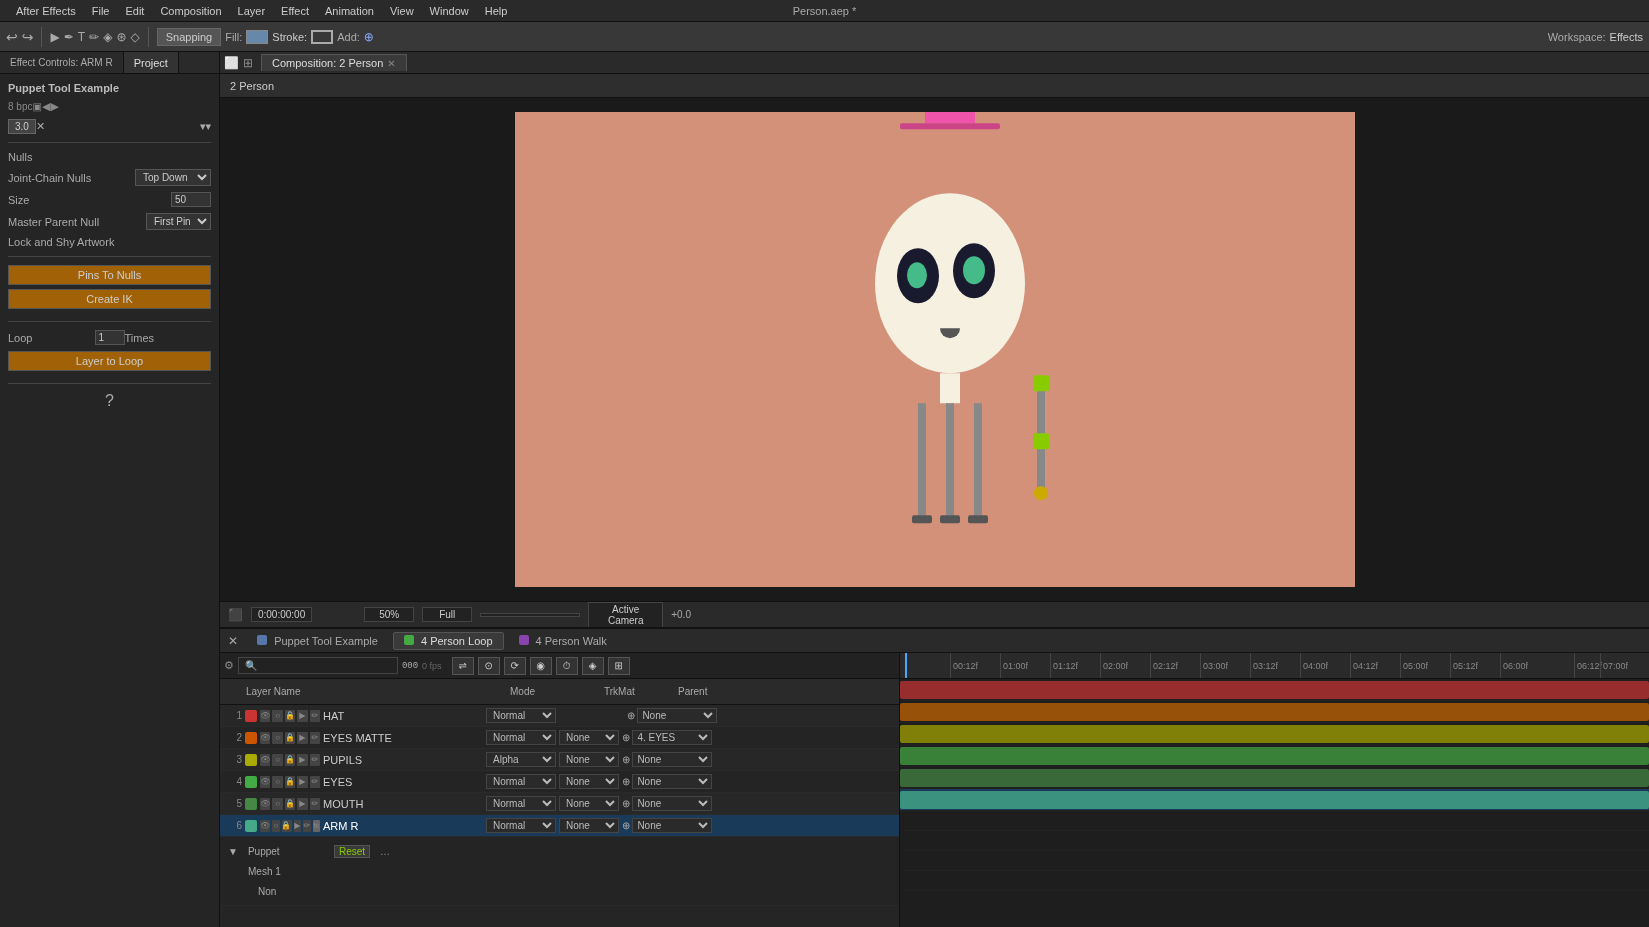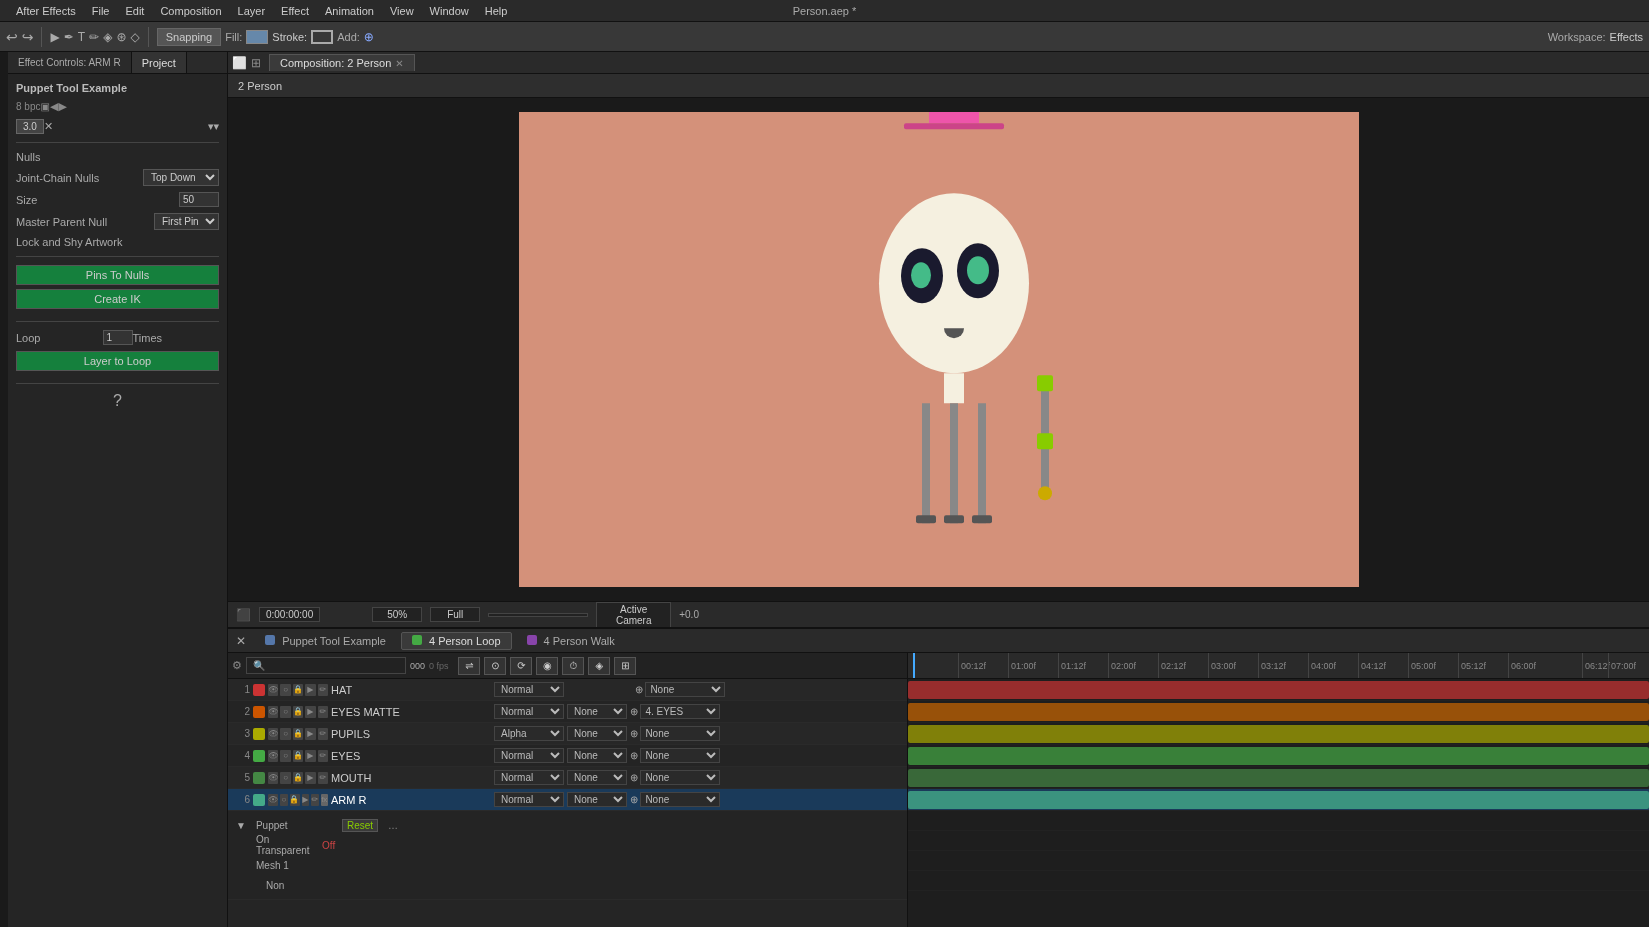--- a/index.html
+++ b/index.html
@@ -12,35 +12,35 @@
     
     #toolbar { background: #383838; height: 30px; display: flex; align-items: center; padding: 0 6px; border-bottom: 1px solid #111; gap: 4px; }
     .toolbar-separator { width: 1px; height: 20px; background: #555; margin: 0 4px; }
     .toolbar-label { color: #aaa; font-size: 11px; }
     .snapping-btn { background: #555; border: 1px solid #666; color: #ccc; padding: 2px 8px; font-size: 11px; cursor: pointer; }
     .fill-box { width: 22px; height: 14px; background: #6688aa; border: 1px solid #888; display: inline-block; }
     .stroke-label { color: #ccc; font-size: 11px; }
     .workspace-label { margin-left: auto; color: #aaa; font-size: 11px; }
 
     
-    #main { display: flex; height: calc(927px - 22px - 30px); padding-left: 8px; }
+    #main { display: flex; height: calc(927px - 22px - 30px); }
 
     
     #left-panel { width: 220px; background: #252525; border-right: 1px solid #111; display: flex; flex-direction: column; flex-shrink: 0; }
     #panel-tabs { display: flex; height: 22px; background: #2a2a2a; border-bottom: 1px solid #111; }
     .panel-tab { padding: 2px 10px; font-size: 11px; color: #aaa; cursor: pointer; border-right: 1px solid #111; display: flex; align-items: center; }
     .panel-tab.active { background: #333; color: #ddd; }
 
     #puppet-controls { padding: 8px; flex: 1; overflow-y: auto; }
     .control-section-title { color: #bbb; font-size: 11px; margin-bottom: 6px; font-weight: bold; }
     .control-row { display: flex; align-items: center; margin-bottom: 6px; }
     .control-label { color: #aaa; font-size: 11px; flex: 1; }
     .control-select { background: #333; border: 1px solid #555; color: #ccc; font-size: 10px; padding: 1px 3px; }
     .control-input { background: #333; border: 1px solid #555; color: #ccc; font-size: 10px; padding: 1px 3px; width: 40px; }
-    .control-btn { background: #15803d; border: 1px solid #555; color: #ccc; font-size: 11px; padding: 3px 8px; cursor: pointer; width: 100%; margin-bottom: 4px; text-align: center; }
+    .control-btn { background: #a16207; border: 1px solid #555; color: #ccc; font-size: 11px; padding: 3px 8px; cursor: pointer; width: 100%; margin-bottom: 4px; text-align: center; }
     .section-divider { height: 1px; background: #444; margin: 8px 0; }
     .small-label { color: #888; font-size: 10px; }
 
     
     #center { flex: 1; display: flex; flex-direction: column; background: #1a1a1a; }
 
     
     #comp-tabbar { background: #2a2a2a; height: 22px; display: flex; align-items: center; border-bottom: 1px solid #111; padding: 0 4px; }
     .comp-tab { background: #333; border: 1px solid #555; border-bottom: none; padding: 2px 10px; font-size: 11px; color: #ccc; cursor: pointer; margin-right: 2px; display: flex; align-items: center; gap: 4px; }
     .comp-tab.active { background: #3a3a3a; color: #ddd; }
@@ -353,34 +353,41 @@
         </div>
       </div>
 
       <div id="timeline-body">
 
         <div id="layer-panel">
 
           <div style="height:26px;background:#222;display:flex;align-items:center;padding:0 4px;gap:4px;border-bottom:1px solid #111;">
             <span style="color:#888;cursor:pointer;font-size:11px;">⚙</span>
             <input type="text" id="tl-search" placeholder="🔍" style="">
-            <span style="color:#aaa;font-size:9px;">000</span>
+            <span style="color:#aaa;font-size:9px;font-family:Liberation Mono, monospace;">000</span>
             <span style="color:#666;font-size:9px;">0 fps</span>
 
             <div class="tl-toolbar">
               <div class="tl-tool-btn">⇌</div>
               <div class="tl-tool-btn">⊙</div>
               <div class="tl-tool-btn">⟳</div>
               <div class="tl-tool-btn">◉</div>
               <div class="tl-tool-btn">⏱</div>
               <div class="tl-tool-btn">◈</div>
               <div class="tl-tool-btn">⊞</div>
             </div>
           </div>
 
+          <div id="layer-header">
+            <span style="width:18px;"></span>
+            <span class="lh-col lh-name">Layer Name</span>
+            <span class="lh-col" style="width:90px;margin-left:60px;">Mode</span>
+            <span class="lh-col" style="width:70px;">TrkMat</span>
+            <span class="lh-col" style="width:100px;">Parent</span>
+          </div>
 
           <div id="layer-list">
 
             <div class="layer-row">
               <span class="lr-num">1</span>
               <span class="lr-color" style="background:#cc3333;"></span>
               <div class="lr-icons">
                 <div class="lr-icon">👁</div>
                 <div class="lr-icon">○</div>
                 <div class="lr-icon">🔒</div>
@@ -491,24 +498,20 @@
                 <select class="lr-parent-select"><option>None</option></select>
               </div>
             </div>
 
             <div id="puppet-subsection">
               <div class="ps-row">
                 <span style="color:#aaa;font-size:10px;cursor:pointer;margin-right:4px;">▼</span>
                 <span class="ps-label" style="padding-left:0;">Puppet</span>
                 <button class="ps-btn">Reset</button>
                 <span style="color:#888;font-size:10px;margin-left:4px;">…</span>
-              </div>
-              <div class="ps-row">
-                <span class="ps-label">On Transparent</span>
-                <span class="ps-value ps-off">Off</span>
               </div>
               <div class="ps-row">
                 <span class="ps-label">Mesh 1</span>
               </div>
               <div class="ps-row">
                 <span class="ps-label" style="padding-left:30px;">Non</span>
               </div>
             </div>
 
           </div>

